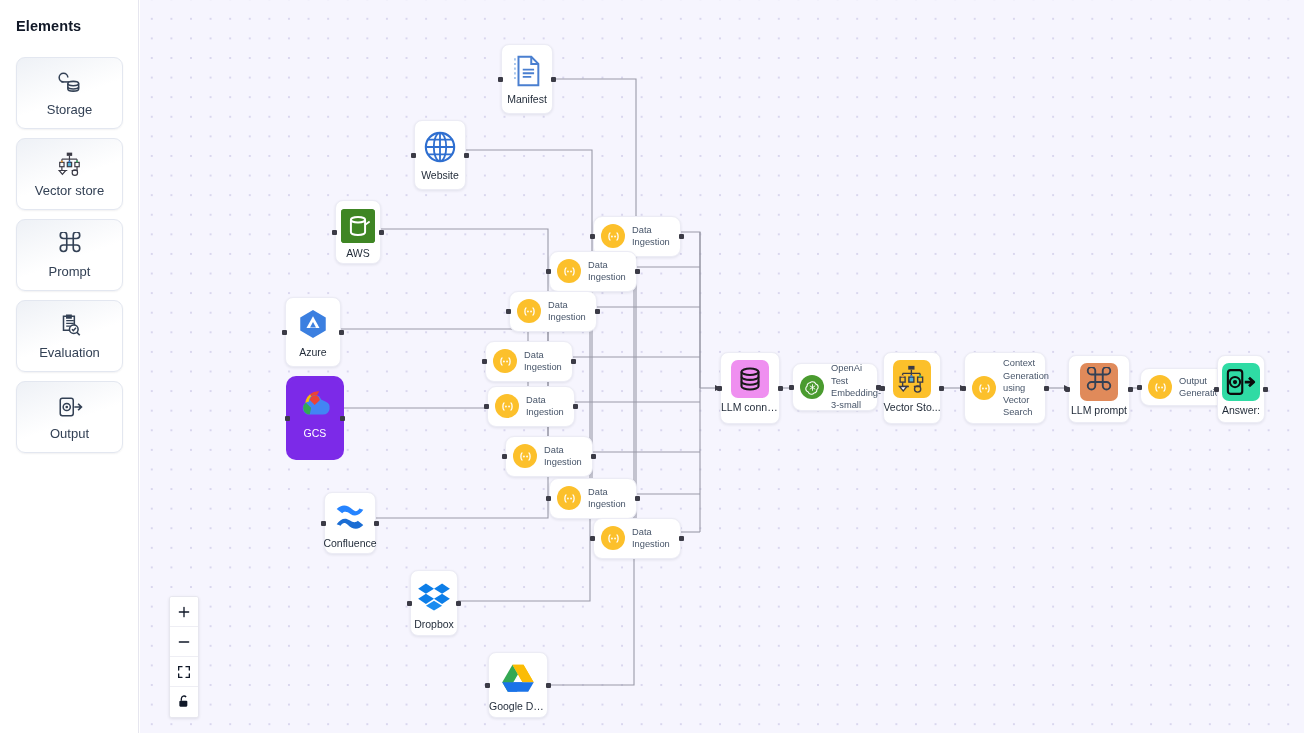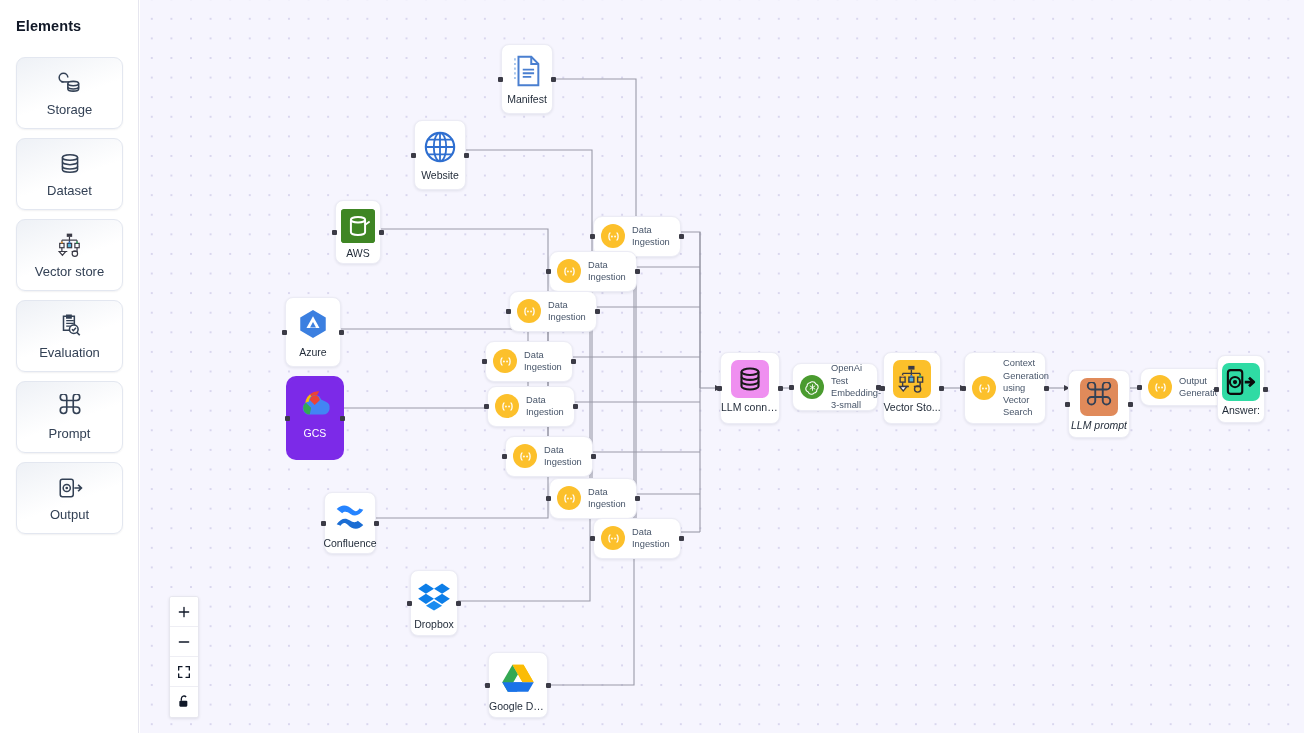--- a/index.html
+++ b/index.html
@@ -155,31 +155,20 @@
           <span class="el-ico">
             <svg width="26" height="26" viewBox="0 0 24 24">
               <path d="M6 11a4 4 0 1 1 4-4" fill="none" stroke="#334155" stroke-width="1.4"></path>
         <path d="M4 11h7" stroke="#334155" stroke-width="1.4" fill="none"></path>
         <ellipse cx="15" cy="12.5" rx="5" ry="2" fill="none" stroke="#334155" stroke-width="1.4"></ellipse>
         <path d="M10 12.5v5c0 1.1 2.2 2 5 2s5-.9 5-2v-5" fill="none" stroke="#334155" stroke-width="1.4"></path>
         <path d="M10 15.5c0 1.1 2.2 2 5 2s5-.9 5-2" fill="none" stroke="#334155" stroke-width="1.4"></path>
             </svg>
           </span>
           <span class="el-label">Storage</span>
-        </div>
-        <div class="el-card">
-          <span class="el-ico">
-            <svg width="26" height="26" viewBox="0 0 24 24">
-              <ellipse cx="12" cy="6" rx="7" ry="2.6" fill="none" stroke="#334155" stroke-width="1.4"></ellipse>
-        <path d="M5 6v11c0 1.4 3.1 2.6 7 2.6s7-1.2 7-2.6V6" fill="none" stroke="#334155" stroke-width="1.4"></path>
-        <path d="M5 10c0 1.4 3.1 2.6 7 2.6s7-1.2 7-2.6" fill="none" stroke="#334155" stroke-width="1.4"></path>
-        <path d="M5 14c0 1.4 3.1 2.6 7 2.6s7-1.2 7-2.6" fill="none" stroke="#334155" stroke-width="1.4"></path>
-            </svg>
-          </span>
-          <span class="el-label">Dataset</span>
         </div>
         <div class="el-card">
           <span class="el-ico">
             <svg width="26" height="26" viewBox="0 0 24 24">
               <rect x="9" y="1.5" width="5" height="3" fill="#3b3b46"></rect>
         <path d="M11.5 4.5v3" stroke="#3b3b46" stroke-width="1.1"></path>
         <path d="M4.5 7.5h14" stroke="#3b3b46" stroke-width="1.1"></path>
         <path d="M4.5 7.5v3M11.5 7.5v3M18.5 7.5v3" stroke="#3b3b46" stroke-width="1.1"></path>
         <rect x="2.5" y="10.5" width="4" height="4" fill="none" stroke="#3b3b46" stroke-width="1.1"></rect>
         <rect x="9.5" y="10.5" width="4" height="4" fill="#5ab4d8" stroke="#3b3b46" stroke-width="1.1"></rect>
@@ -191,37 +180,37 @@
         <circle cx="4.5" cy="9.7" r="1" fill="#e0983c"></circle>
               <circle cx="11.5" cy="9.7" r="1" fill="#3b7fd4"></circle>
               <circle cx="18.5" cy="9.7" r="1" fill="#3faf6a"></circle>
             </svg>
           </span>
           <span class="el-label">Vector store</span>
         </div>
         <div class="el-card">
           <span class="el-ico">
             <svg width="26" height="26" viewBox="0 0 24 24">
+              <path d="M9 3a3 3 0 1 0-3 3h12a3 3 0 1 0-3-3v12a3 3 0 1 0 3-3H6a3 3 0 1 0 3 3z" fill="none" stroke="#334155" stroke-width="1.5" stroke-linejoin="round"></path>
+            </svg>
+          </span>
+          <span class="el-label">Prompt</span>
+        </div>
+        <div class="el-card">
+          <span class="el-ico">
+            <svg width="26" height="26" viewBox="0 0 24 24">
               <path d="M6 3h10v13H6z" fill="none" stroke="#334155" stroke-width="1.4"></path>
         <path d="M9 2h4v2.5H9z" fill="none" stroke="#334155" stroke-width="1.4"></path>
         <path d="M8.5 7h7M8.5 9.6h7M8.5 12.2h4" stroke="#334155" stroke-width="1.2"></path>
         <circle cx="15.5" cy="15" r="4" fill="#fff" stroke="#334155" stroke-width="1.4"></circle>
         <path d="M13.8 15l1.3 1.3 2.4-2.6" fill="none" stroke="#334155" stroke-width="1.4"></path>
         <path d="M18.4 17.9L21 20.5" stroke="#334155" stroke-width="1.5"></path>
             </svg>
           </span>
           <span class="el-label">Evaluation</span>
-        </div>
-        <div class="el-card">
-          <span class="el-ico">
-            <svg width="26" height="26" viewBox="0 0 24 24">
-              <path d="M9 3a3 3 0 1 0-3 3h12a3 3 0 1 0-3-3v12a3 3 0 1 0 3-3H6a3 3 0 1 0 3 3z" fill="none" stroke="#334155" stroke-width="1.5" stroke-linejoin="round"></path>
-            </svg>
-          </span>
-          <span class="el-label">Prompt</span>
         </div>
         <div class="el-card">
           <span class="el-ico">
             <svg width="26" height="26" viewBox="0 0 24 24">
               <rect x="3" y="4" width="12" height="16" rx="2" fill="none" stroke="#334155" stroke-width="1.4"></rect>
         <circle cx="9" cy="12" r="3.3" fill="none" stroke="#334155" stroke-width="1.4"></circle>
         <circle cx="9" cy="12" r="1.2" fill="#334155"></circle>
         <path d="M16 12h6M19.5 9l3 3-3 3" fill="none" stroke="#334155" stroke-width="1.6"></path>
             </svg>
           </span>
@@ -606,21 +595,21 @@
               <div>Context</div>
               <div>Generation</div>
               <div>using</div>
               <div>Vector</div>
               <div>Search</div>
             </div>
        <div class="port out"></div>
        <div class="port in"></div>
      </div>
         </div>
-        <div class="node" style="left: 928px; top: 370px; width: 62px; height: 68px; font-style: italic;">
+        <div class="node" style="left: 928px; top: 355px; width: 62px; height: 68px;">
           <div class="sq-node" style="width:100%;height:100%">
        <div class="tile " style="background:#e08a5a">
               <svg width="30" height="30" viewBox="0 0 24 24">
                 <path d="M9 3a3 3 0 1 0-3 3h12a3 3 0 1 0-3-3v12a3 3 0 1 0 3-3H6a3 3 0 1 0 3 3z" fill="none" stroke="#334155" stroke-width="1.5" stroke-linejoin="round"></path>
               </svg>
             </div>
        <div class="sq-label">LLM prompt</div>
        <div class="port out"></div>
        <div class="port in"></div>
      </div>

